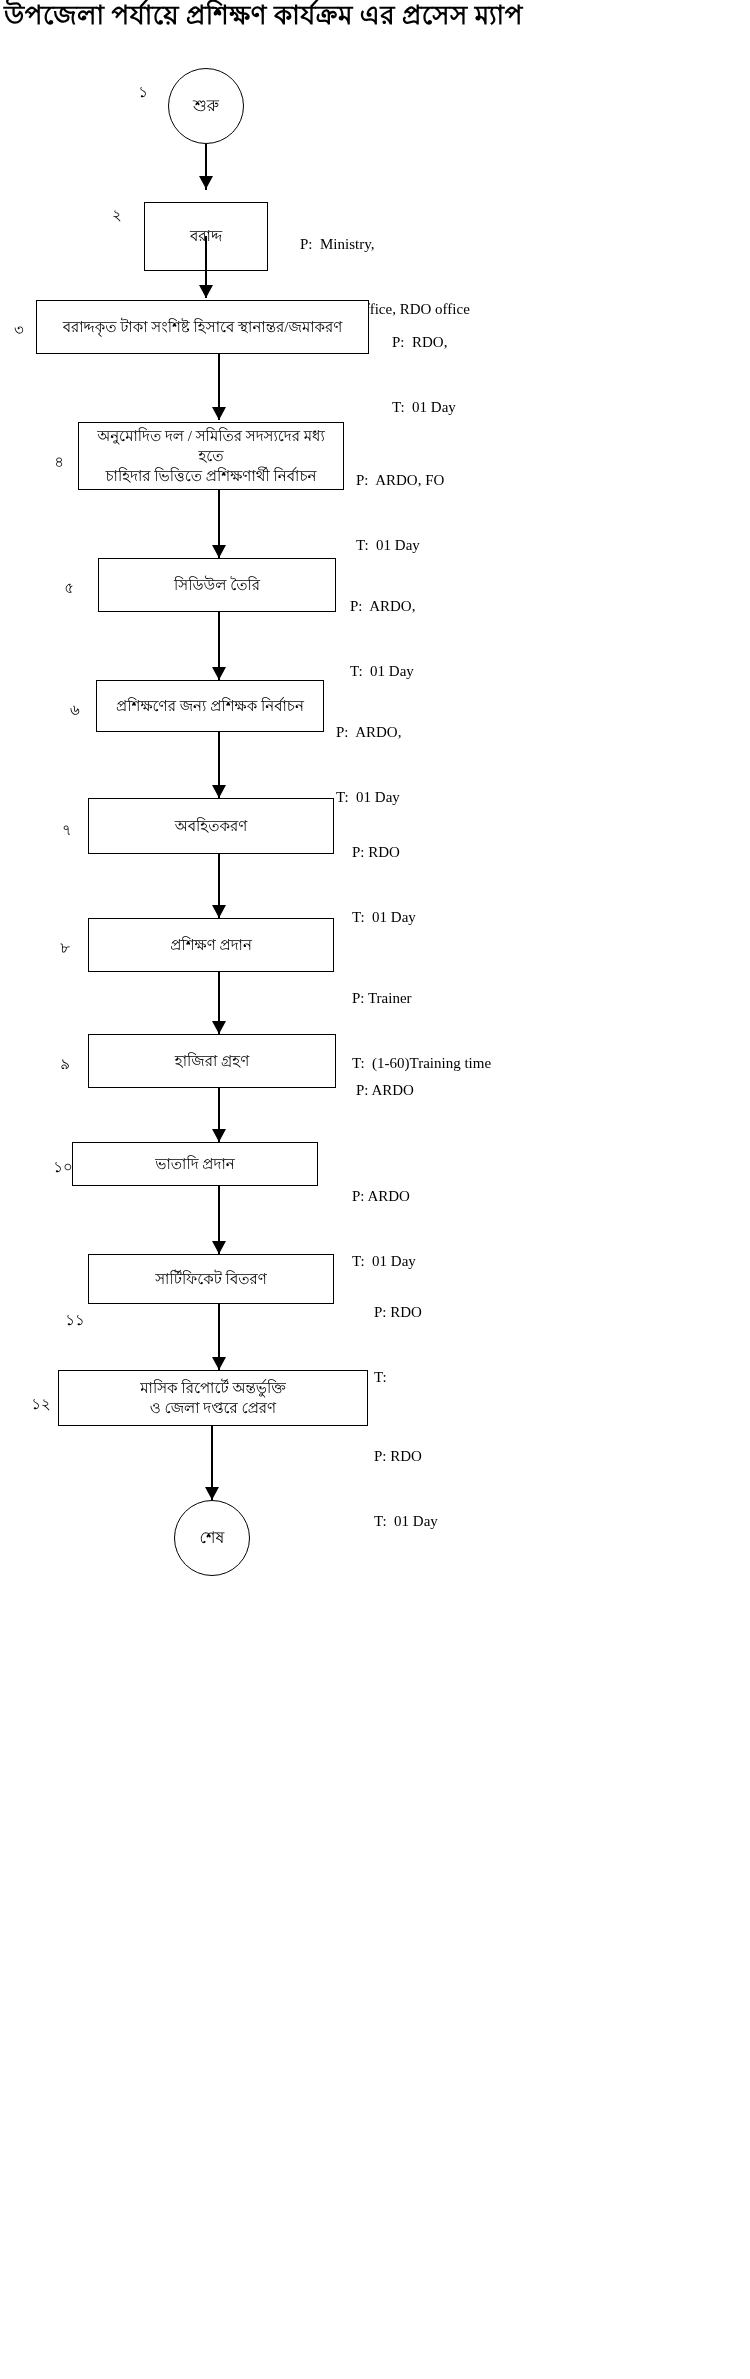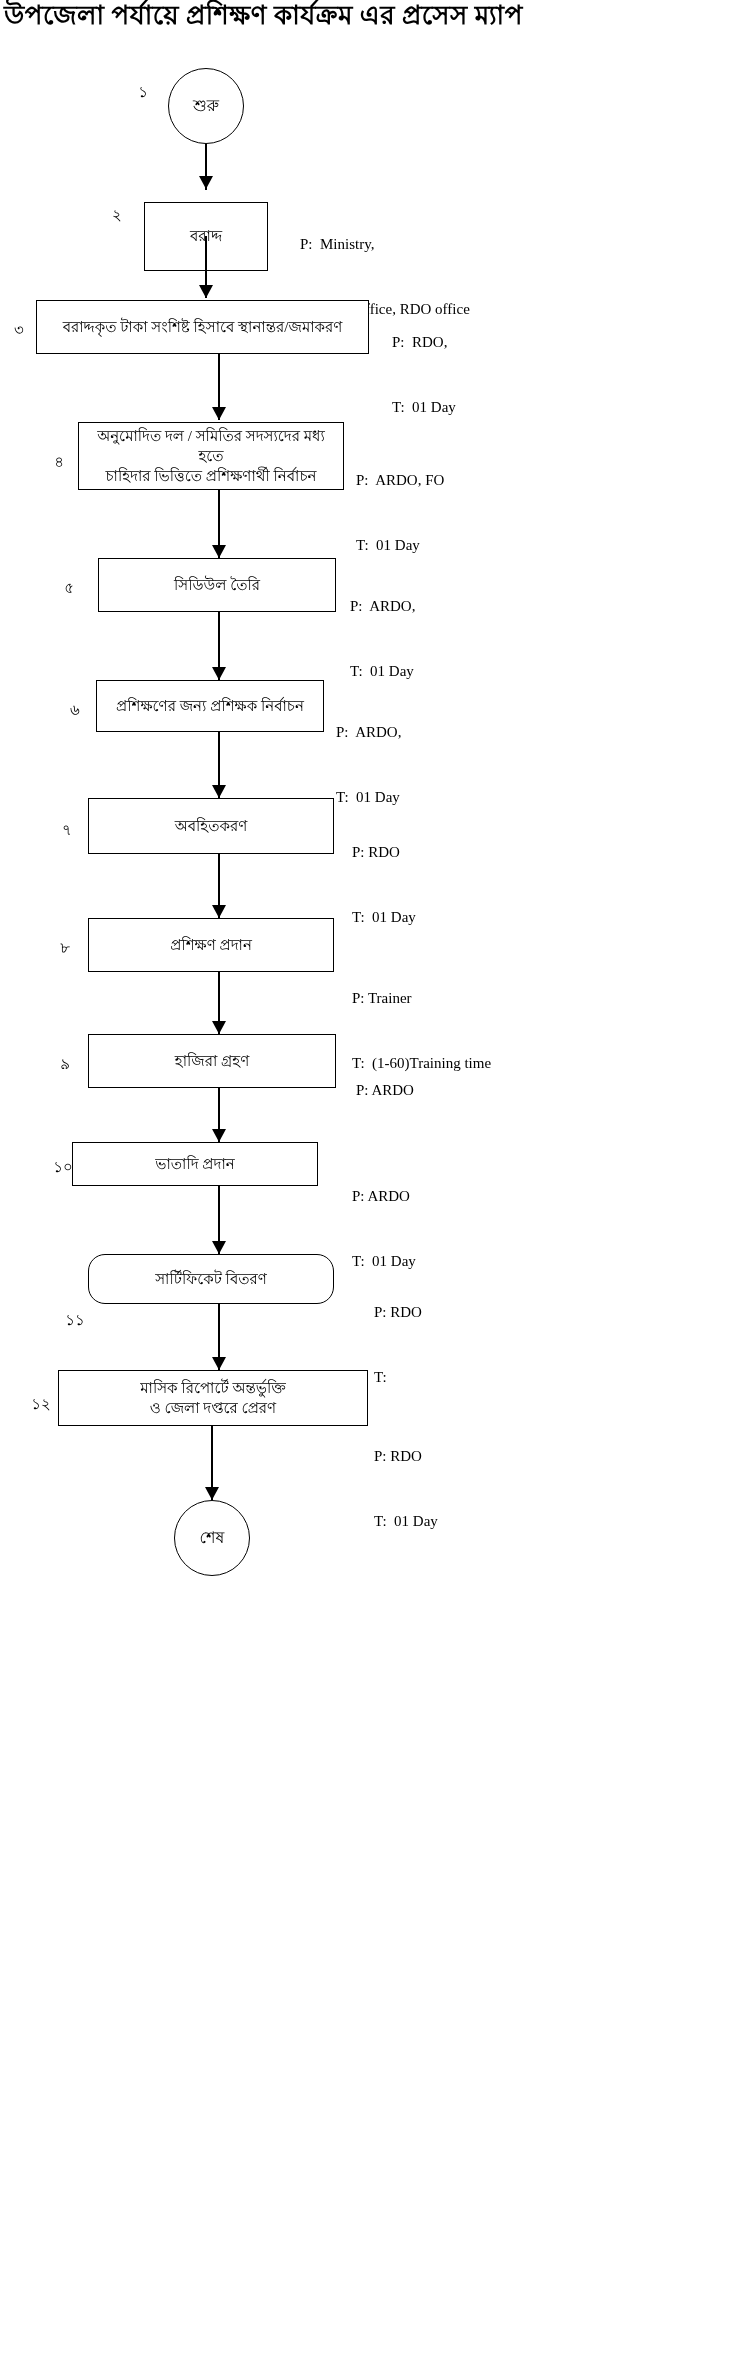--- a/index.html
+++ b/index.html
@@ -203,21 +203,21 @@
 </div>
 <div class="step-num" style="left:46px; top:1155px; width:34px;">১০</div>
 <div class="annot" style="left:352px; top:1142px;">
   <span class="ln">P: ARDO</span>
   <span class="ln">T:  01 Day</span>
 </div>
 
 <div class="conn" style="left:218px; top:1186px; height:68px;"></div>
 <div class="arrowhead" style="left:212px; top:1241px;"></div>
 
-<div class="node proc-box" style="left:88px; top:1254px; width:246px; height:50px;border-radius:17px;">
+<div class="node proc-box" style="left:88px; top:1254px; width:246px; height:50px;">
   <span class="txt">সার্টিফিকেট বিতরণ</span>
 </div>
 <div class="step-num" style="left:58px; top:1308px; width:34px;">১১</div>
 <div class="annot" style="left:374px; top:1258px;">
   <span class="ln">P: RDO</span>
   <span class="ln">T:</span>
 </div>
 
 <div class="conn" style="left:218px; top:1304px; height:66px;"></div>
 <div class="arrowhead" style="left:212px; top:1357px;"></div>

